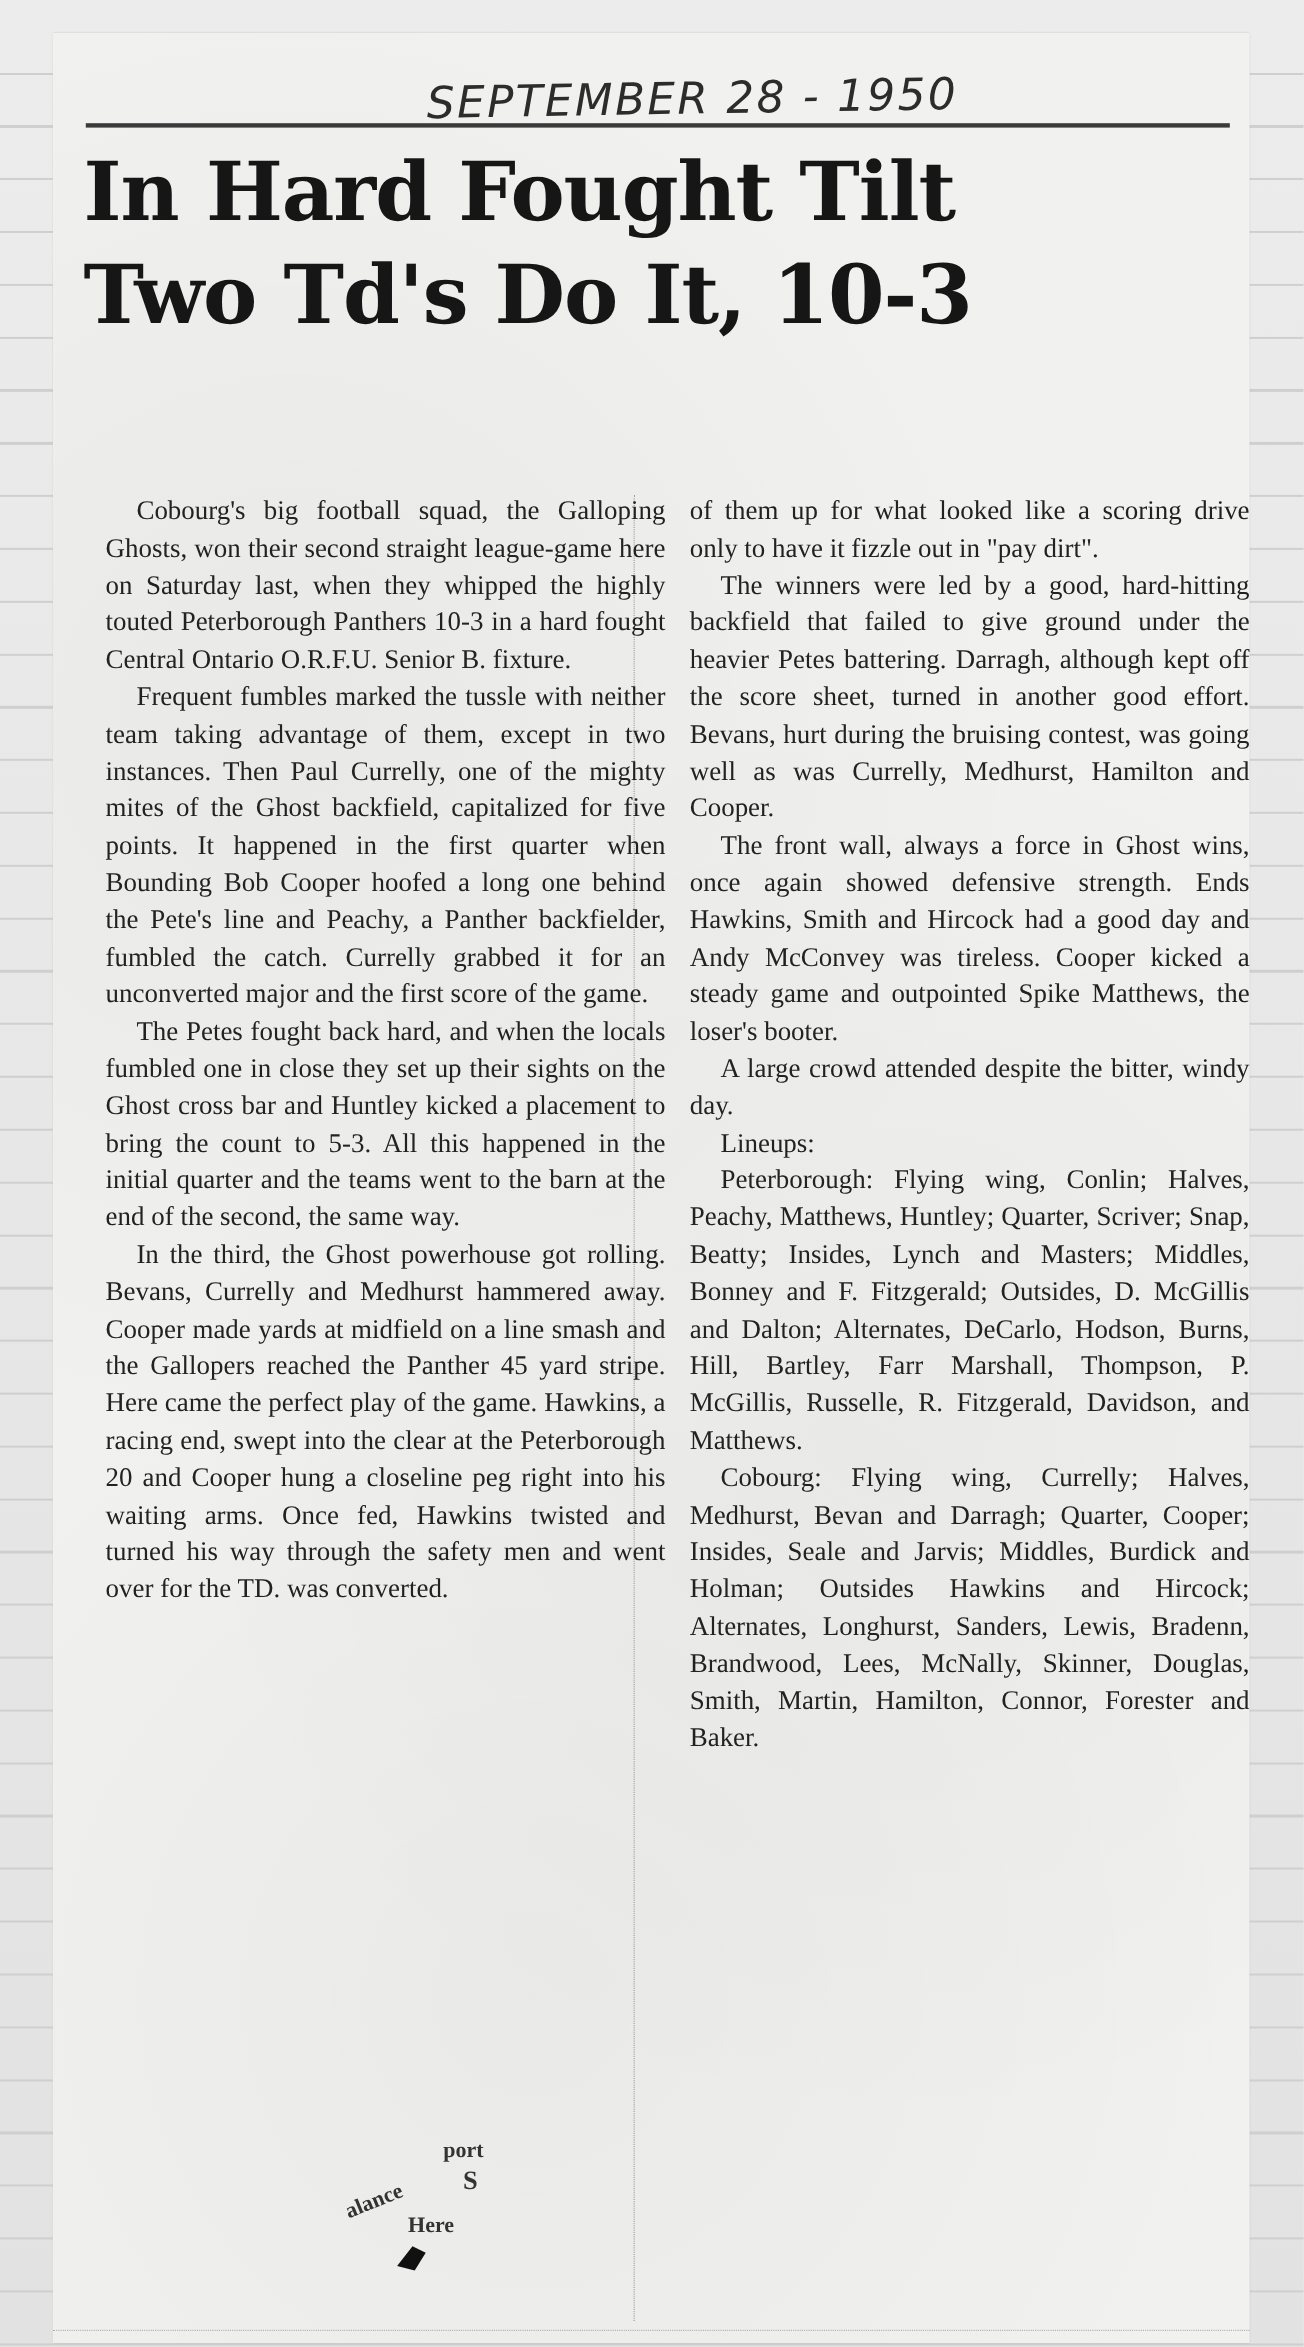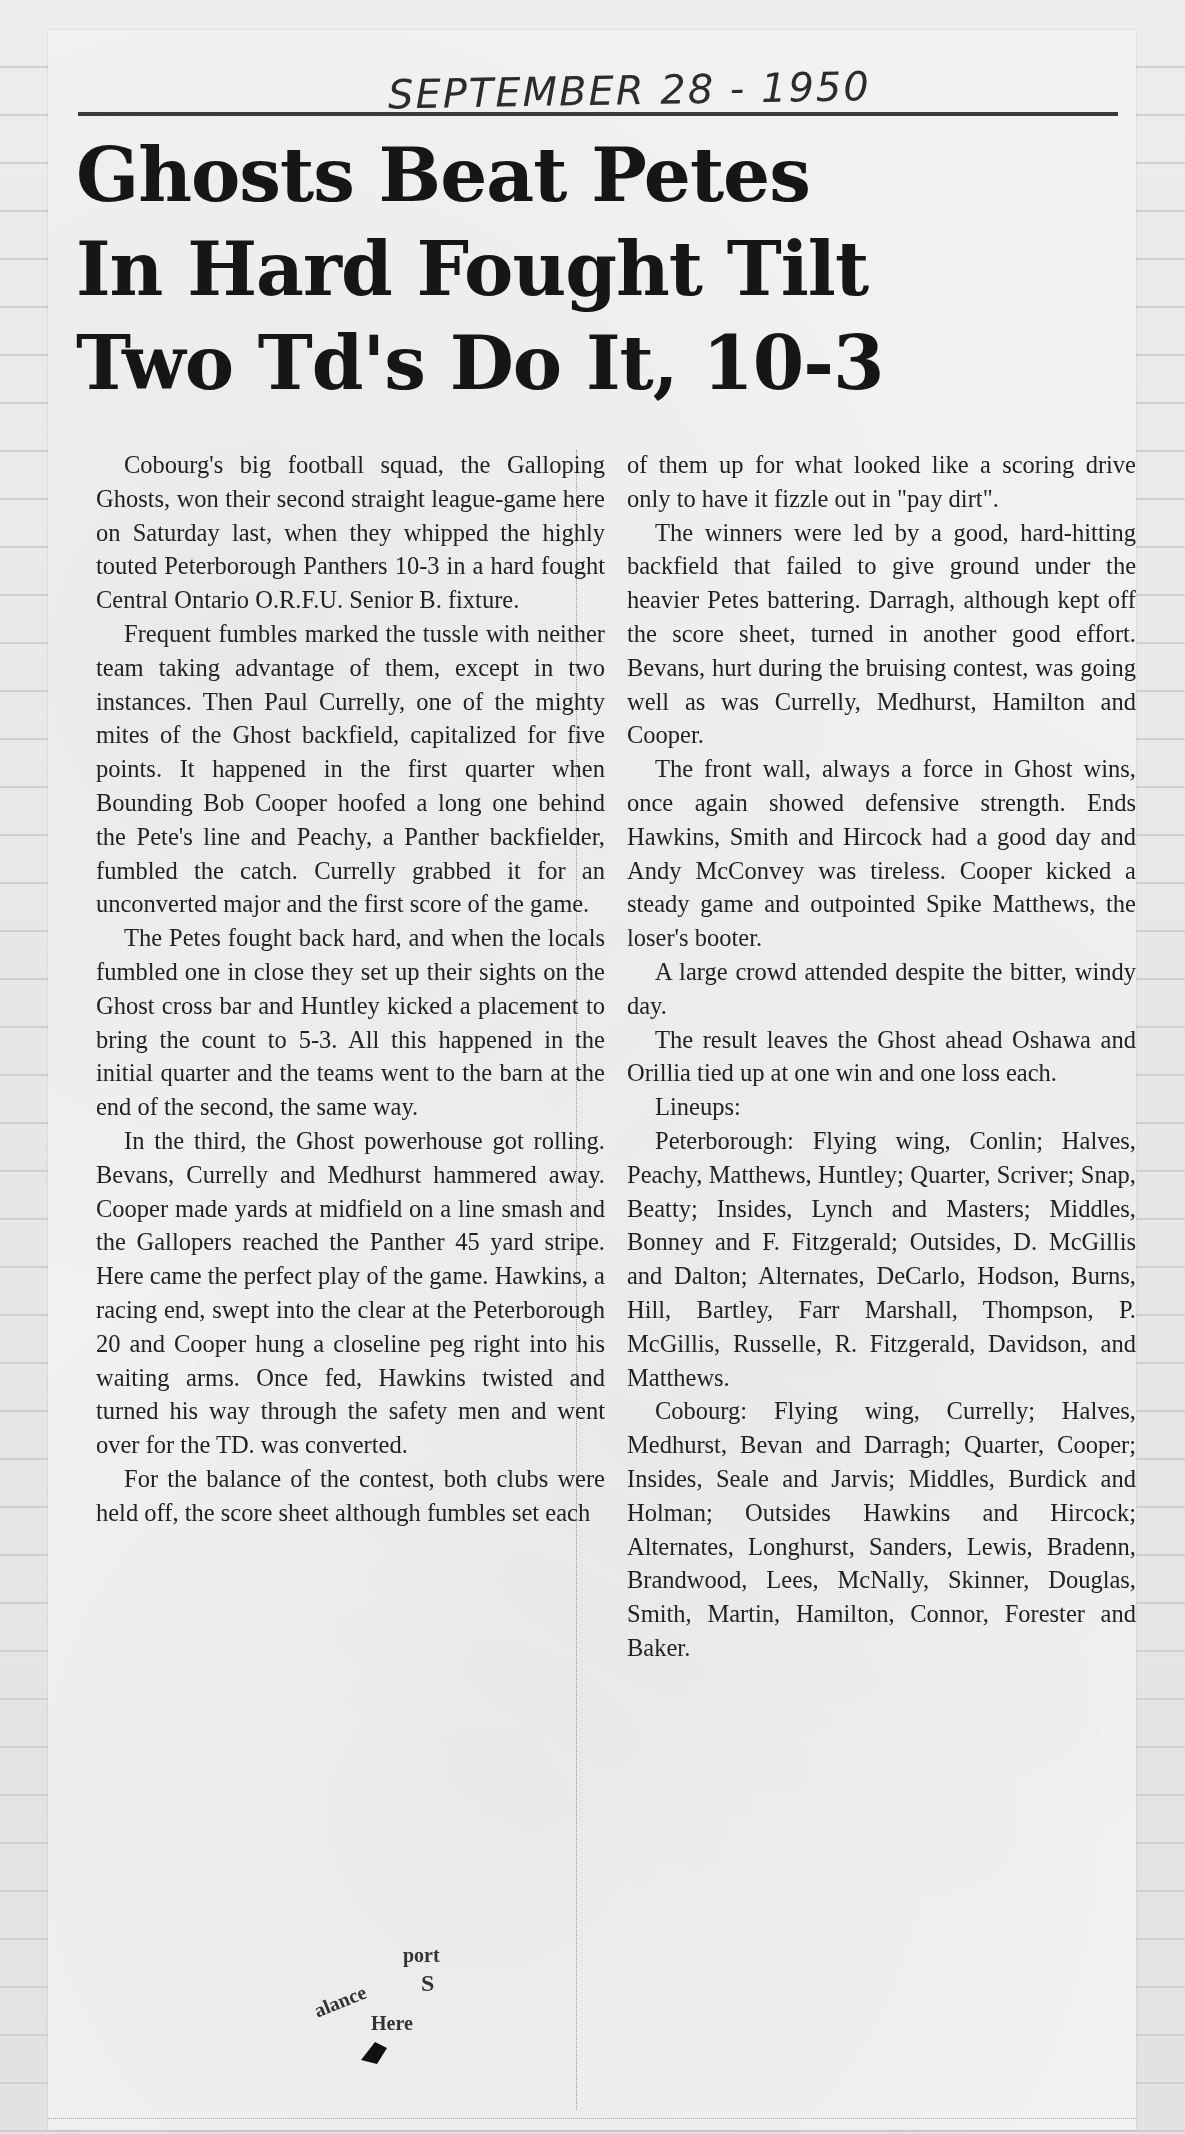--- a/index.html
+++ b/index.html
@@ -133,41 +133,38 @@
 <body>
 
 <div class="ruled"></div>
 
 <div class="clipping">
 
   <div class="dateline">SEPTEMBER 28 - 1950</div>
   <div class="rule"></div>
 
   <h1 class="headline">
-    <span>Ghosts Beat Petes</span>
     <span>In Hard Fought Tilt</span>
     <span>Two Td's Do It, 10-3</span>
   </h1>
 
   <div class="col-divider"></div>
 
   <div class="columns">
     <div class="col">
       <p>Cobourg's big football squad, the Galloping Ghosts, won their second straight league-game here on Saturday last, when they whipped the highly touted Peterborough Panthers 10-3 in a hard fought Central Ontario O.R.F.U. Senior B. fixture.</p>
       <p>Frequent fumbles marked the tussle with neither team taking advantage of them, except in two instances. Then Paul Currelly, one of the mighty mites of the Ghost backfield, capitalized for five points. It happened in the first quarter when Bounding Bob Cooper hoofed a long one behind the Pete's line and Peachy, a Panther backfielder, fumbled the catch. Currelly grabbed it for an unconverted major and the first score of the game.</p>
       <p>The Petes fought back hard, and when the locals fumbled one in close they set up their sights on the Ghost cross bar and Huntley kicked a placement to bring the count to 5-3. All this happened in the initial quarter and the teams went to the barn at the end of the second, the same way.</p>
       <p>In the third, the Ghost powerhouse got rolling. Bevans, Currelly and Medhurst hammered away. Cooper made yards at midfield on a line smash and the Gallopers reached the Panther 45 yard stripe. Here came the perfect play of the game. Hawkins, a racing end, swept into the clear at the Peterborough 20 and Cooper hung a closeline peg right into his waiting arms. Once fed, Hawkins twisted and turned his way through the safety men and went over for the TD. was converted.</p>
-      <p>For the balance of the contest, both clubs were held off, the score sheet although fumbles set each</p>
     </div>
     <div class="col">
       <p style="text-indent:0">of them up for what looked like a scoring drive only to have it fizzle out in "pay dirt".</p>
       <p>The winners were led by a good, hard-hitting backfield that failed to give ground under the heavier Petes battering. Darragh, although kept off the score sheet, turned in another good effort. Bevans, hurt during the bruising contest, was going well as was Currelly, Medhurst, Hamilton and Cooper.</p>
       <p>The front wall, always a force in Ghost wins, once again showed defensive strength. Ends Hawkins, Smith and Hircock had a good day and Andy McConvey was tireless. Cooper kicked a steady game and outpointed Spike Matthews, the loser's booter.</p>
       <p>A large crowd attended despite the bitter, windy day.</p>
-      <p>The result leaves the Ghost ahead Oshawa and Orillia tied up at one win and one loss each.</p>
       <p>Lineups:</p>
       <p>Peterborough: Flying wing, Conlin; Halves, Peachy, Matthews, Huntley; Quarter, Scriver; Snap, Beatty; Insides, Lynch and Masters; Middles, Bonney and F. Fitzgerald; Outsides, D. McGillis and Dalton; Alternates, DeCarlo, Hodson, Burns, Hill, Bartley, Farr Marshall, Thompson, P. McGillis, Russelle, R. Fitzgerald, Davidson, and Matthews.</p>
       <p>Cobourg: Flying wing, Currelly; Halves, Medhurst, Bevan and Darragh; Quarter, Cooper; Insides, Seale and Jarvis; Middles, Burdick and Holman; Outsides Hawkins and Hircock; Alternates, Longhurst, Sanders, Lewis, Bradenn, Brandwood, Lees, McNally, Skinner, Douglas, Smith, Martin, Hamilton, Connor, Forester and Baker.</p>
     </div>
   </div>
 
   <div class="stain">
     <span class="stain-word" style="left:80px;top:4px;">port</span>
     <span class="stain-word" style="left:98px;top:30px;font-size:24px;">S</span>
     <span class="stain-word" style="left:-10px;top:50px;transform:rotate(-22deg);">alance</span>

